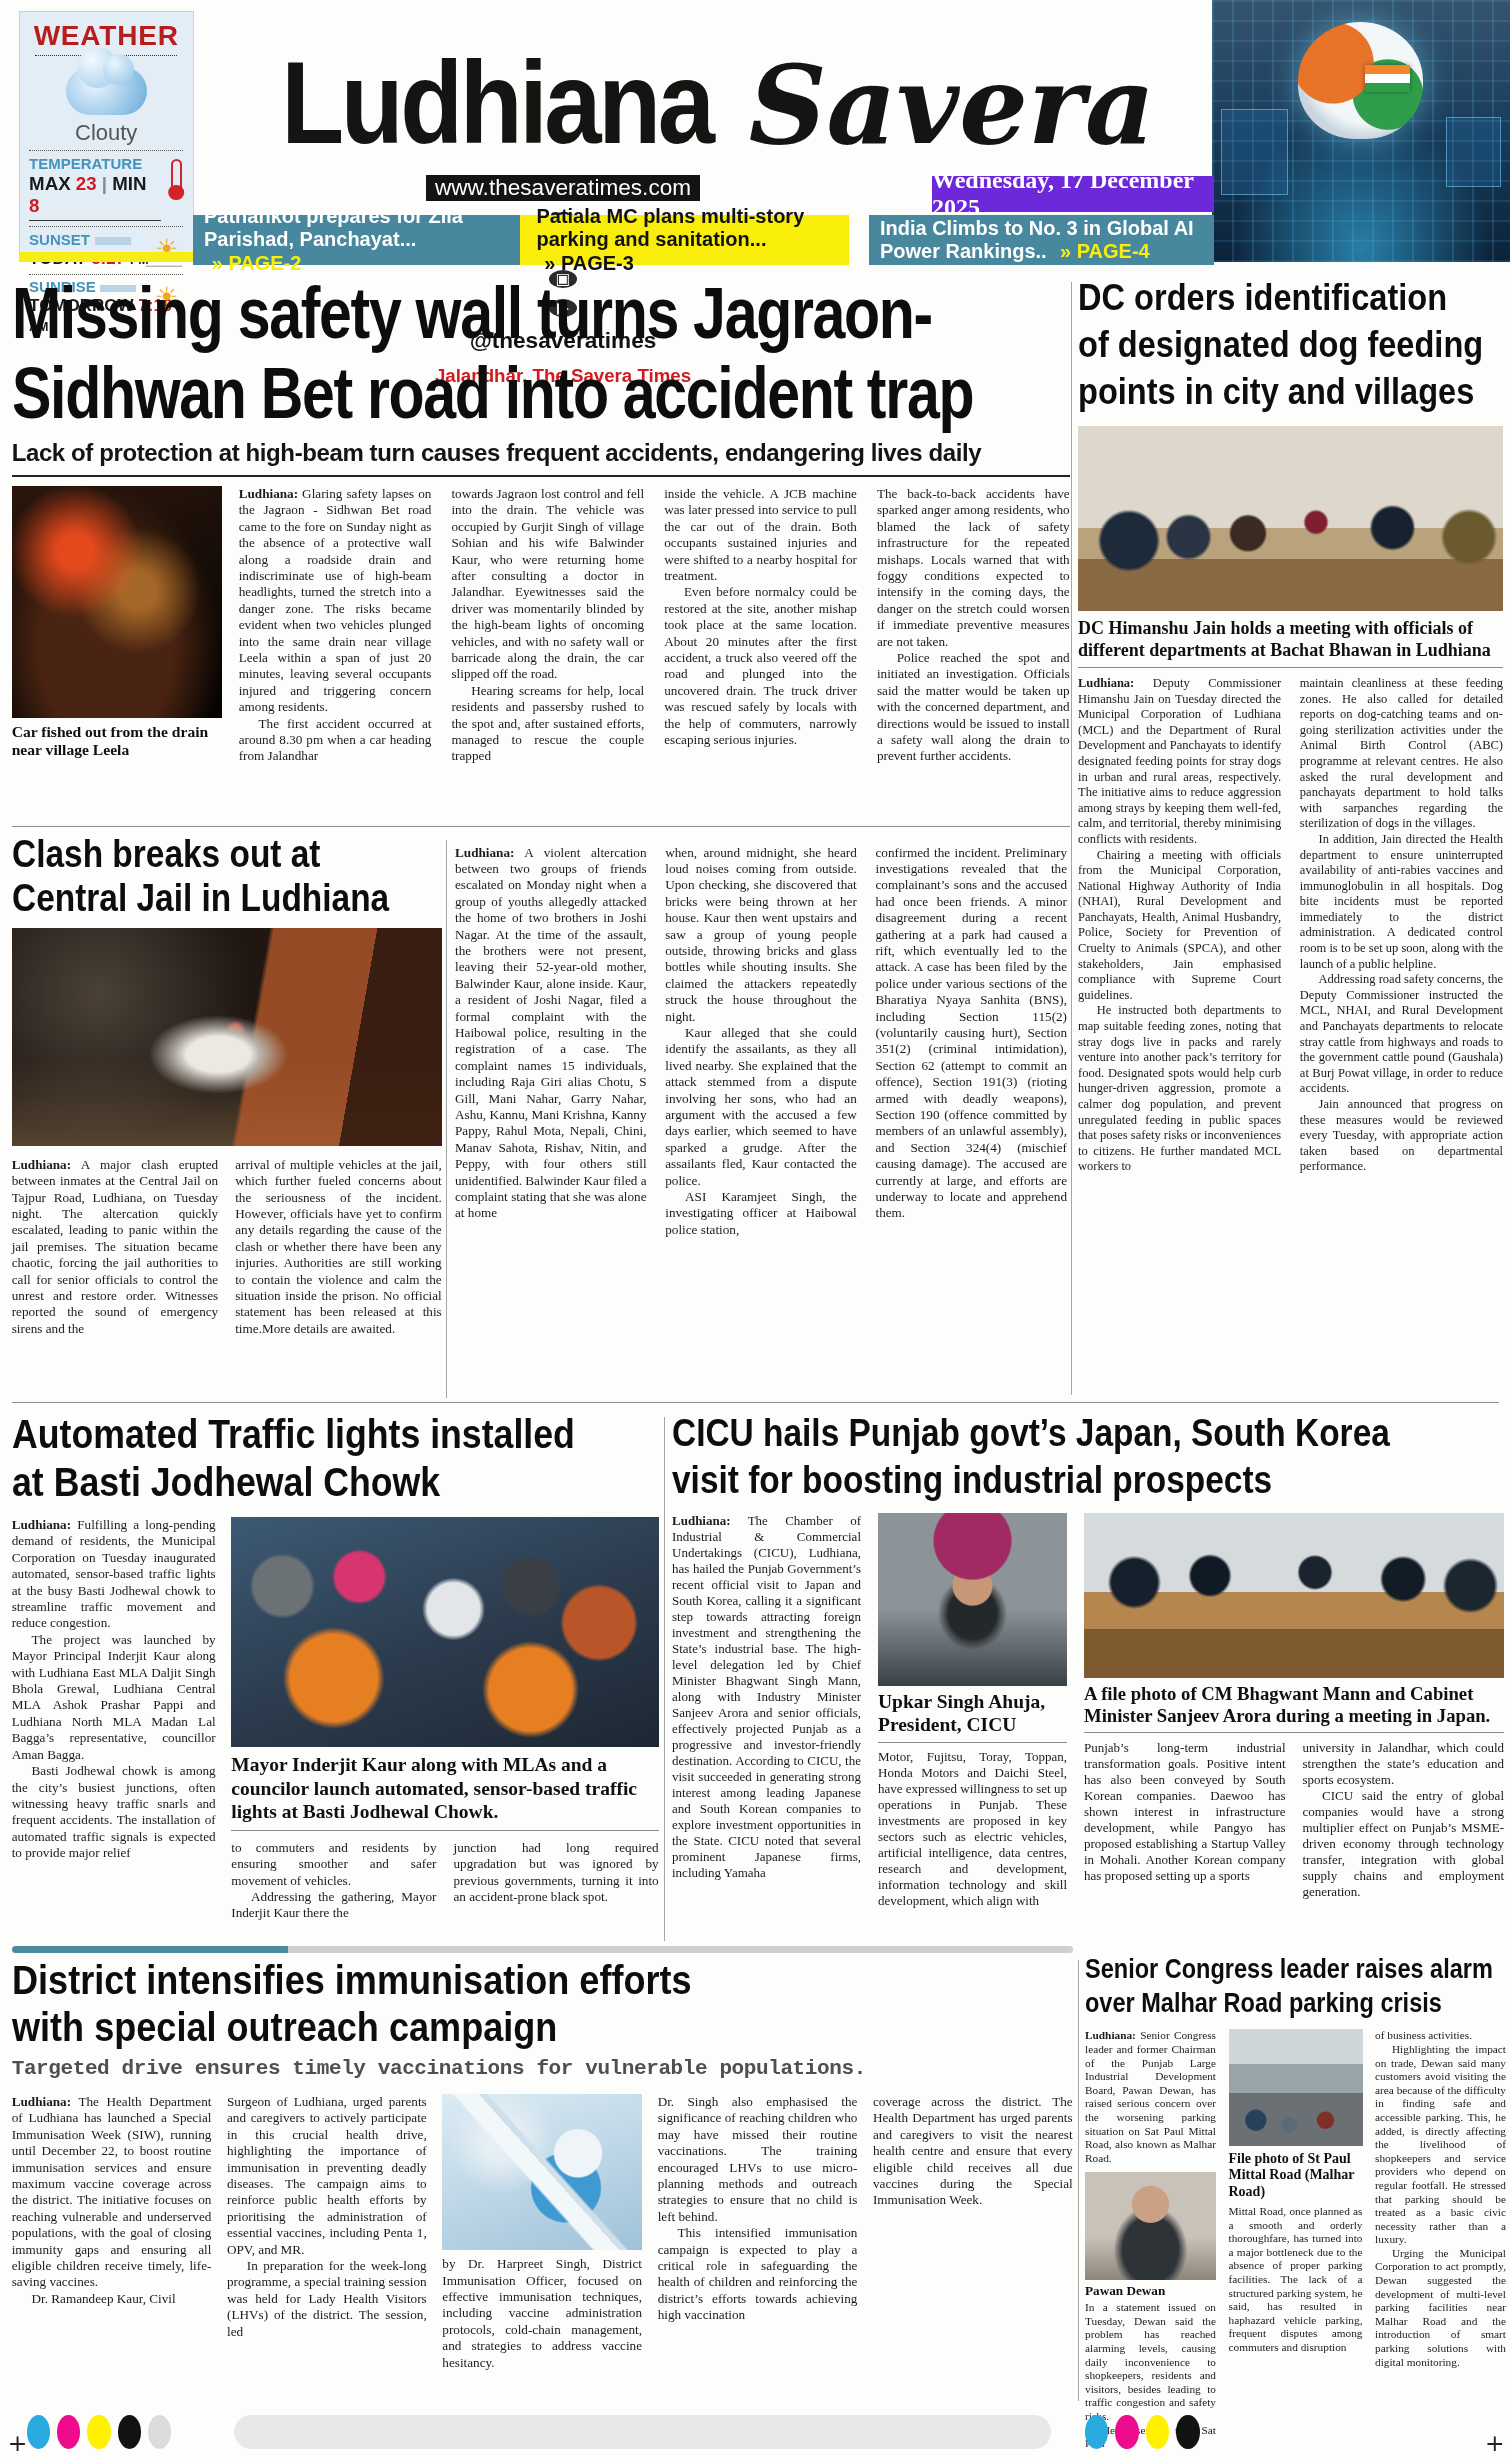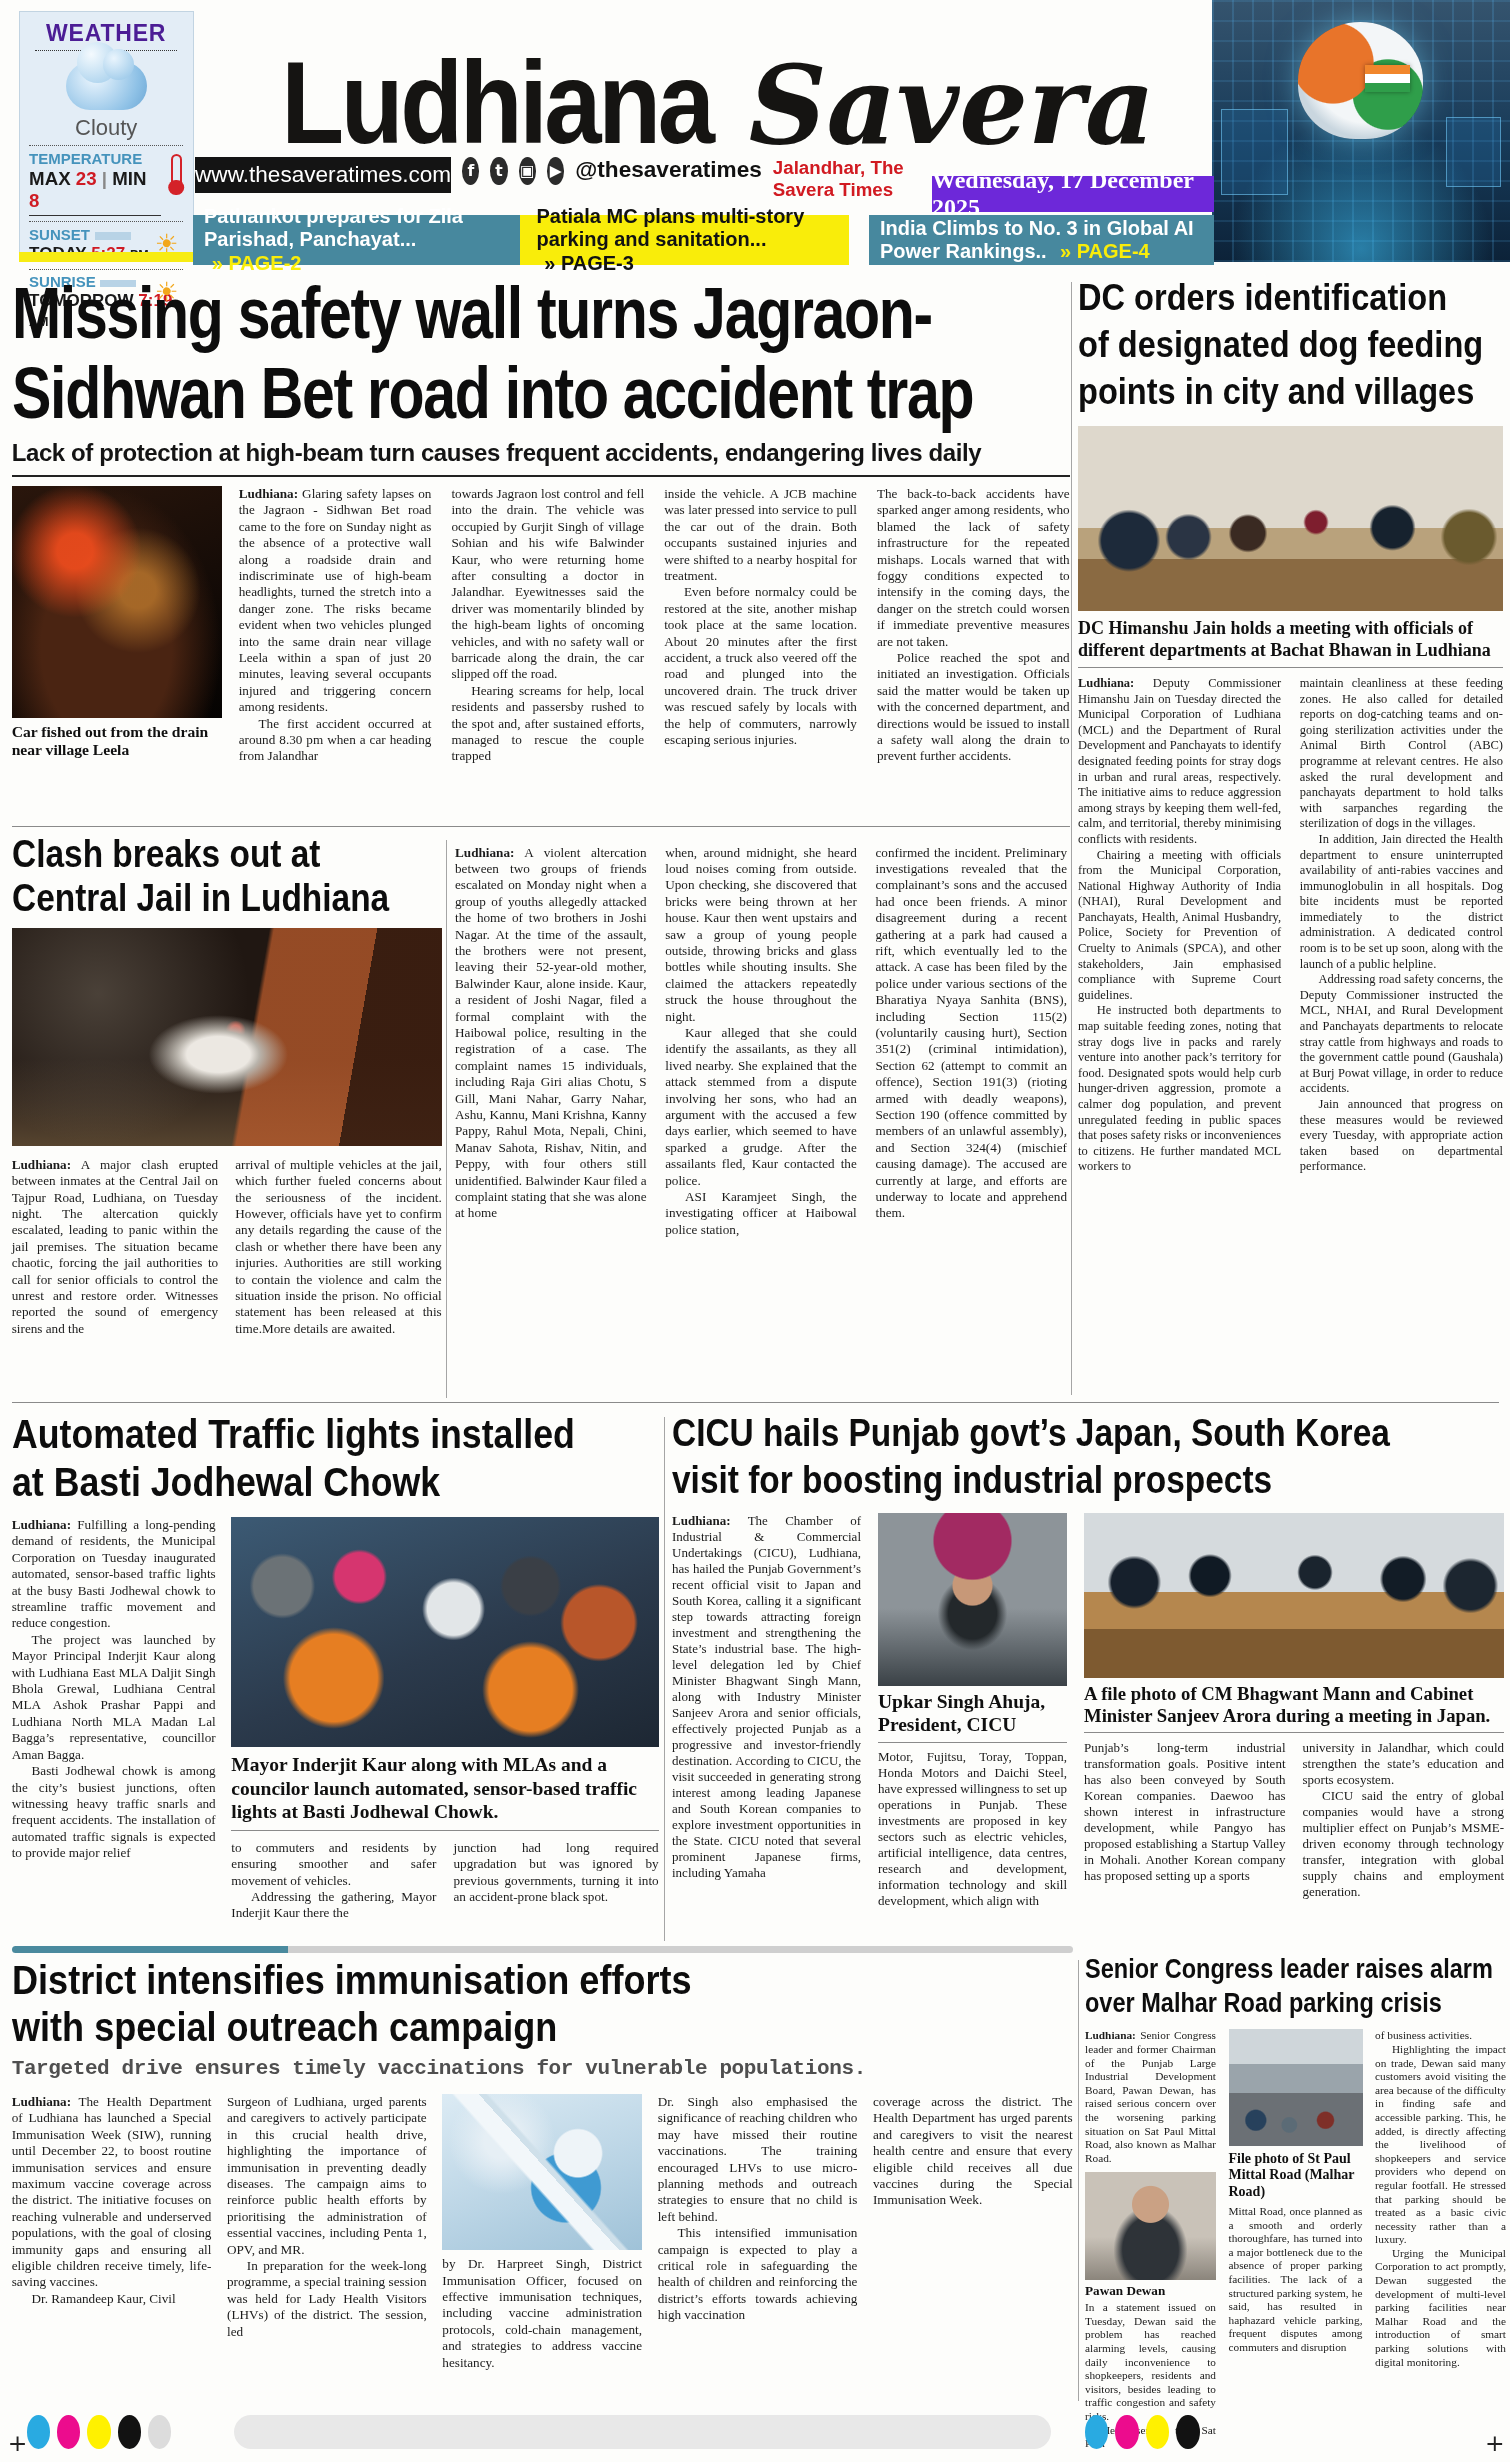--- a/index.html
+++ b/index.html
@@ -26,21 +26,21 @@
   .body-16 { font-size:12.5px; line-height:15.6px; }
   .body-165 { font-size:13px; line-height:16px; }
   .body-14 { font-size:11.3px; line-height:13.6px; }
   .cap { font-family:"Liberation Serif",serif; font-weight:700; color:#101010; }
   .rule-h { background:#8a8a8a; height:0.8px; }
   .rule-dark { background:#222; height:1.6px; }
   .vrule { position:absolute; width:0.8px; background:#a5a5a5; }
   .photo { position:relative; overflow:hidden; background:#999; }
   
   .weather-box { left:18.7px; top:11px; width:175px; height:251px; background:#e3edf6; border:0.8px solid #c2d4e2; padding:7.8px 9.4px 0 9.4px; text-align:center; }
-  .w-title { font-family:"Liberation Sans",sans-serif; font-weight:700; font-size:23px; color:#4c1d95; letter-spacing:0.8px; }
+  .w-title { font-family:"Liberation Sans",sans-serif; font-weight:700; font-size:28px; color:#b91c1c; letter-spacing:0.8px; }
   .w-wave { border-bottom:1.6px dotted #333; margin:3.1px 6.2px; }
   .cloud { width:81px; height:48px; margin:11px auto 3.1px auto; background:radial-gradient(circle at 35% 30%, #eef7fe, #8ec1e6 70%, #6ba6d4); border-radius:47px; position:relative; }
   .cloud:before { content:""; position:absolute; left:11px; top:-20px; width:41px; height:41px; border-radius:50%; background:radial-gradient(circle at 35% 30%, #f4fafe, #9ecbea); }
   .cloud:after  { content:""; position:absolute; right:12.5px; top:-12.5px; width:31px; height:31px; border-radius:50%; background:radial-gradient(circle at 35% 30%, #eaf5fd, #8fc2e6); }
   .w-cond { font-family:"Liberation Sans",sans-serif; font-size:22px; color:#555; margin-top:4.7px; }
   .w-sec { border-top:1.6px dotted #555; margin-top:4.7px; padding-top:3.9px; text-align:left; position:relative; }
   .w-label { font-family:"Liberation Sans",sans-serif; font-weight:700; font-size:15px; color:#4593bc; }
   .w-bar { display:inline-block; width:36px; height:7.8px; background:#b8d3e6; margin-left:4.7px; }
   .w-row { font-family:"Liberation Sans",sans-serif; font-weight:700; font-size:18.7px; color:#1a1a1a; }
   .w-red { color:#cf1b24; }
@@ -59,21 +59,21 @@
       repeating-linear-gradient(0deg, rgba(90,190,255,.14) 0 1.6px, transparent 1.6px 20px),
       linear-gradient(180deg,#35546e 0%, #173a58 55%, #0c2238 100%); }
   .ai-brain { position:absolute; left:86px; top:22px; width:125px; height:117px; border-radius:50% 50% 46% 46%;
     background: radial-gradient(circle at 28% 35%, #e8742a 0 34%, transparent 35%),
                 radial-gradient(circle at 72% 62%, #2f9e4a 0 30%, transparent 31%),
                 radial-gradient(circle at 55% 40%, #f3f6f8 0 55%, #c9d6df 70%);
     box-shadow:0 0 31px rgba(120,220,255,.5); }
   .ai-flag { position:absolute; left:153px; top:65px; width:45px; height:26.5px;
     background:linear-gradient(180deg,#f1862c 0 33%, #fff 33% 66%, #2f9e4a 66%); box-shadow:0 0 4.7px rgba(0,0,0,.4); }
   .ai-panel { position:absolute; width:67px; height:86px; border:1.6px solid rgba(120,210,255,.55); background:rgba(40,120,180,.25); }
-  .infobar { left:195px; top:157px; width:736px; height:37px; display:flex; gap:11px; }
+  .infobar { left:195px; top:175px; width:736px; height:37px; display:flex; align-items:center; gap:11px;flex-direction:column; }
   .web-box { background:#141414; color:#fff; width:274px; height:36px; display:flex; align-items:center; justify-content:center; font-family:"Liberation Sans",sans-serif; font-size:22.6px; }
   .soc { width:28px; height:28px; border-radius:50%; background:#2b2b2b; color:#fff; display:flex; align-items:center; justify-content:center; font-family:"DejaVu Sans",sans-serif; font-weight:700; font-size:15.6px; }
   .handle { font-family:"Liberation Sans",sans-serif; font-weight:700; font-size:22.6px; color:#111; }
   .edition { font-family:"Liberation Sans",sans-serif; font-weight:700; font-size:18.7px; color:#d11a21; }
   .date-box { left:932px; top:176px; width:282px; height:36px; background:#6d28d9; color:#fff; display:flex; align-items:center; justify-content:center; font-family:"Liberation Serif",serif; font-weight:700; font-size:24px; }
   .teasers { left:193px; top:215px; width:1021px; height:50px; display:flex; }
   .teaser { padding:1.6px 11px; display:flex; align-items:center; }
   .teaser .tz { font-family:"Liberation Sans",sans-serif; font-weight:700; font-size:20px; line-height:23.4px; }
   .teaser-teal { background:#47889e; color:#fff; }
   .teaser-yellow { background:#f9ed0a; color:#121212; }

